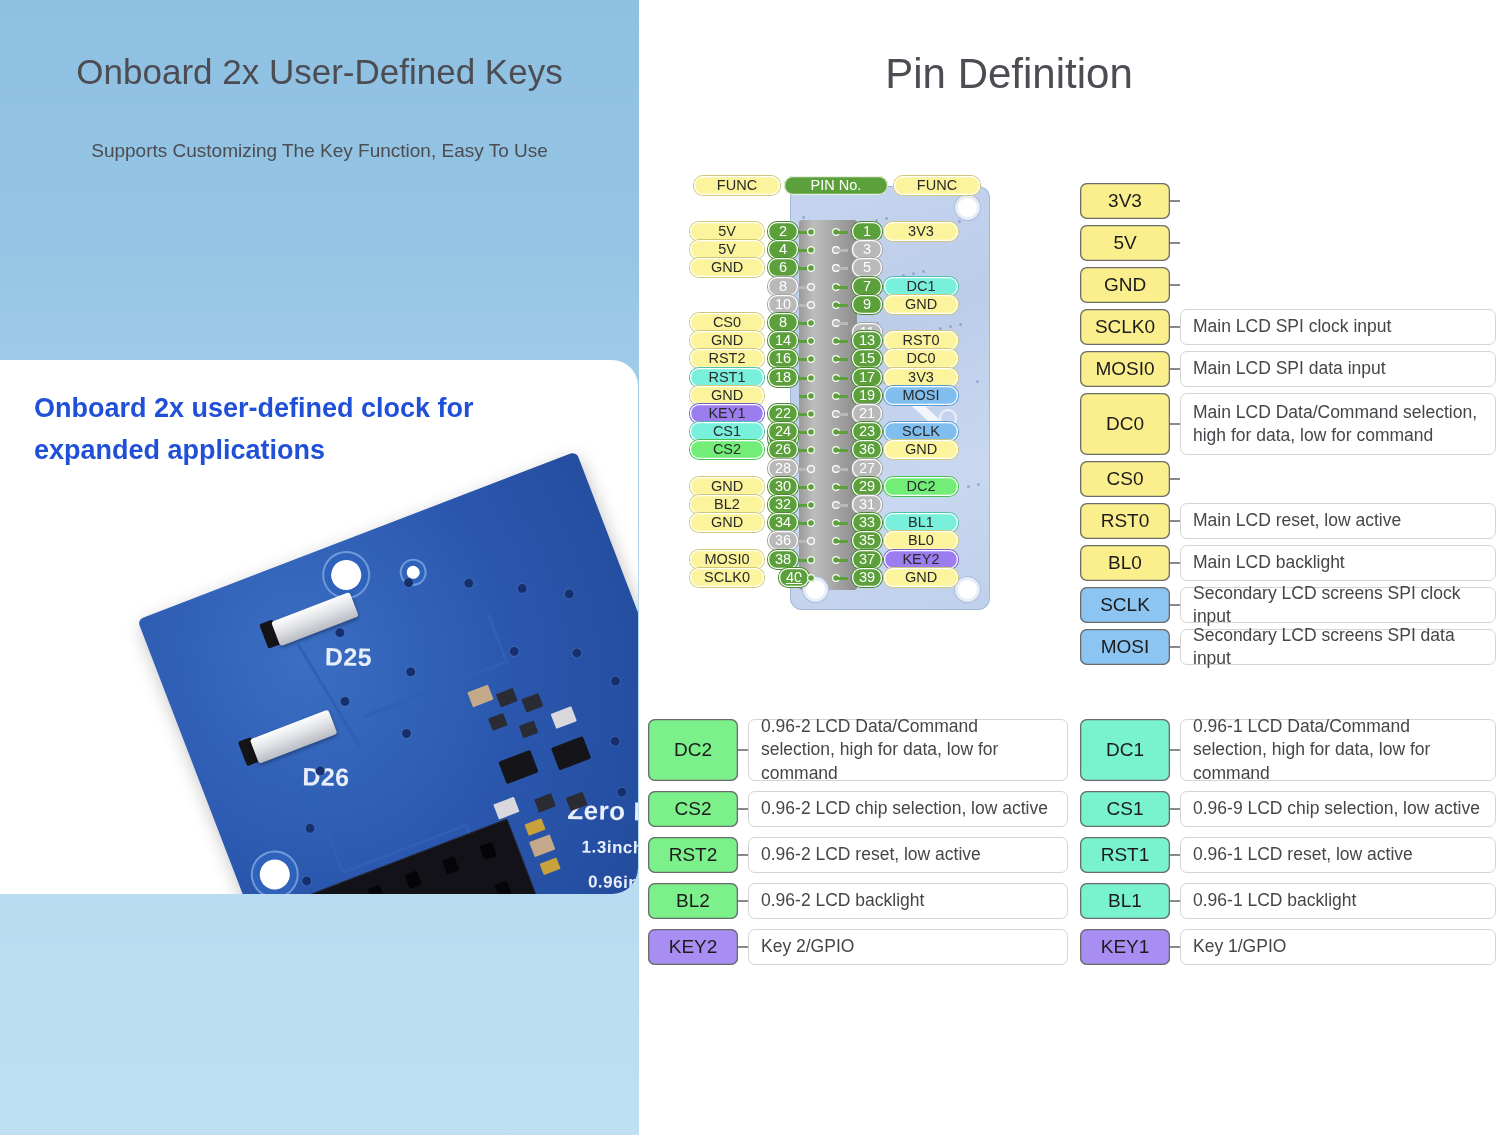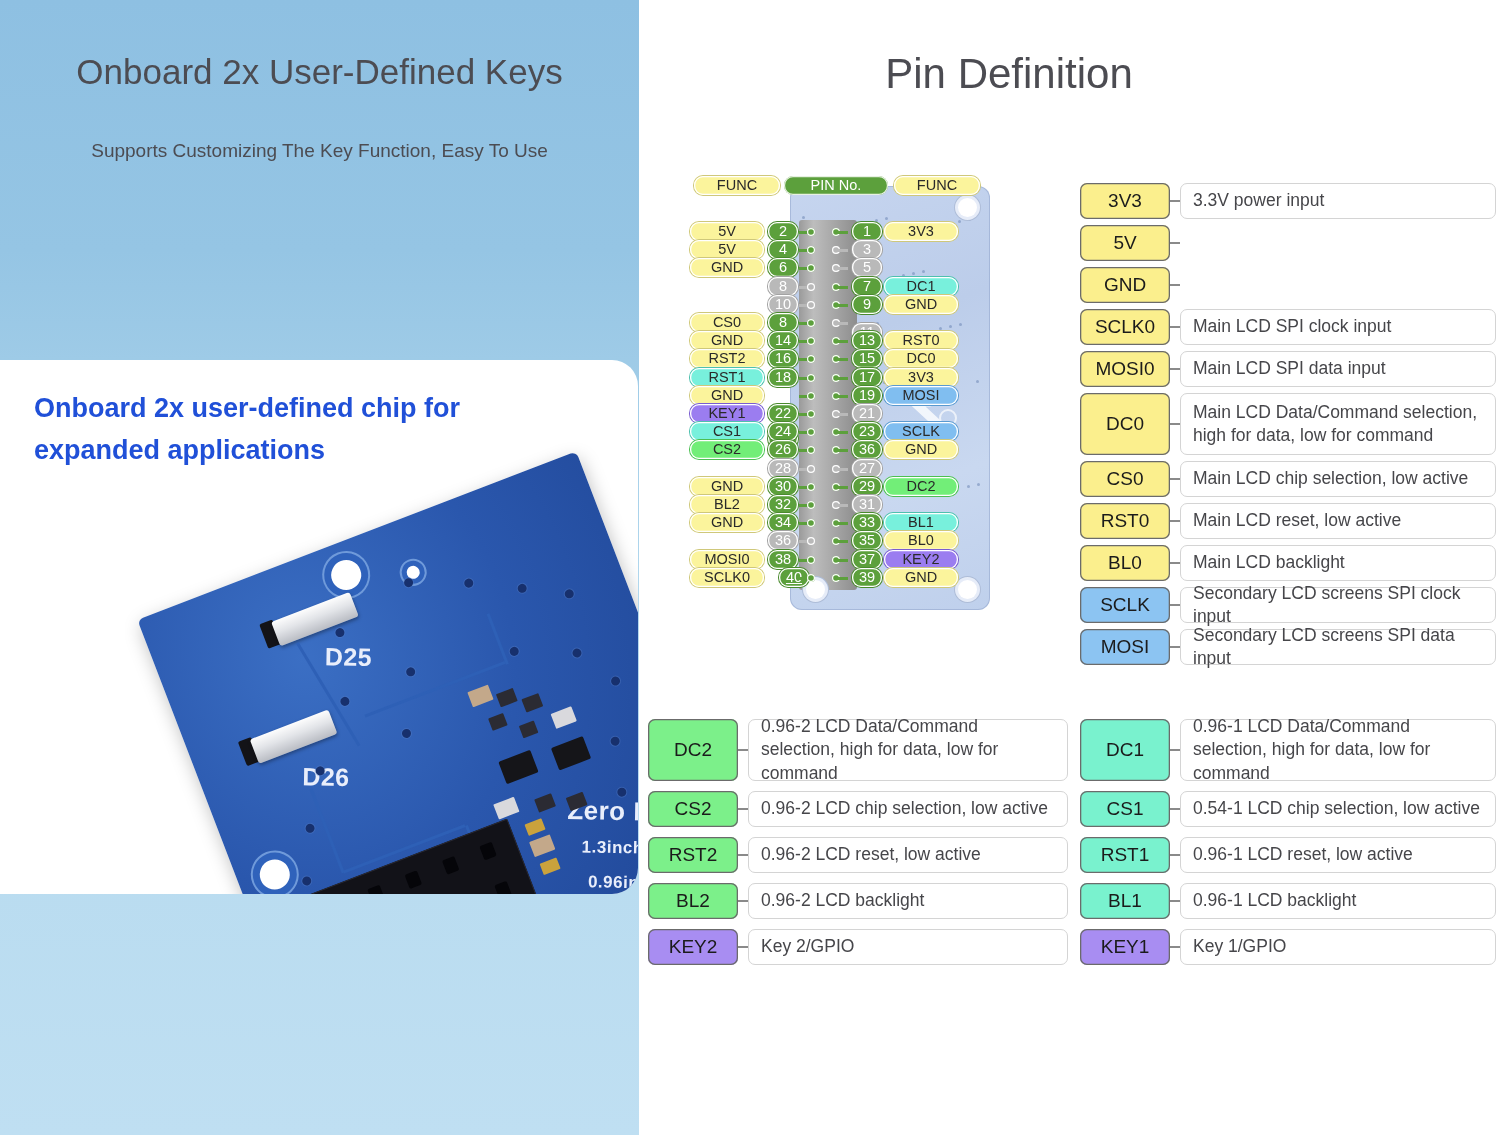--- a/index.html
+++ b/index.html
@@ -252,21 +252,21 @@
 
           <div class="hdr-pinhole" style="left:238px; top:376px;"></div>
 
           <div class="smd" style="left:288px;top:330px;width:18px;height:12px;background:#caa23c;"></div>
           <div class="smd" style="left:288px;top:372px;width:18px;height:12px;background:#caa23c;"></div>
 
         </div>
       </div>
     </div>
 
-    <div id="photo-caption">Onboard 2x user-defined chip for expanded applications</div>
+    <div id="photo-caption">Onboard 2x user-defined clock for expanded applications</div>
   </div>
 </div>
 
 <div id="right-panel">
   <div id="pin-def-title">Pin Definition</div>
 </div>
 
 <div id="pin-diagram">
   <div class="board-bg">
       <div class="board-dot" style="left: 12px; top: 30px;"></div>
@@ -603,21 +603,20 @@
         <div class="chip num" style="left:166px;top:0;">39</div>
         <div class="chip func f-yel" style="left:198px;top:0;">GND</div>
       </div>
     </div>
 </div>
 
 <div id="def-main" style="position: absolute; left: 1080px; top: 183px; width: 416px;">
     <div class="def-row" style="left: 0px; top: 0px; width: 416px; height: 36px;">
       <div class="def-tag yel" style="width:90px">3V3</div>
       <div class="def-connector"></div>
-      <div class="def-desc">3.3V power input</div>
     </div>
     <div class="def-row" style="left: 0px; top: 42px; width: 416px; height: 36px;">
       <div class="def-tag yel" style="width:90px">5V</div>
       <div class="def-connector"></div>
     </div>
     <div class="def-row" style="left: 0px; top: 84px; width: 416px; height: 36px;">
       <div class="def-tag yel" style="width:90px">GND</div>
       <div class="def-connector"></div>
     </div>
     <div class="def-row" style="left: 0px; top: 126px; width: 416px; height: 36px;">
@@ -631,21 +630,20 @@
       <div class="def-desc">Main LCD SPI data input</div>
     </div>
     <div class="def-row" style="left: 0px; top: 210px; width: 416px; height: 62px;">
       <div class="def-tag yel" style="width:90px">DC0</div>
       <div class="def-connector"></div>
       <div class="def-desc">Main LCD Data/Command selection, high for data, low for command</div>
     </div>
     <div class="def-row" style="left: 0px; top: 278px; width: 416px; height: 36px;">
       <div class="def-tag yel" style="width:90px">CS0</div>
       <div class="def-connector"></div>
-      <div class="def-desc">Main LCD chip selection, low active</div>
     </div>
     <div class="def-row" style="left: 0px; top: 320px; width: 416px; height: 36px;">
       <div class="def-tag yel" style="width:90px">RST0</div>
       <div class="def-connector"></div>
       <div class="def-desc">Main LCD reset, low active</div>
     </div>
     <div class="def-row" style="left: 0px; top: 362px; width: 416px; height: 36px;">
       <div class="def-tag yel" style="width:90px">BL0</div>
       <div class="def-connector"></div>
       <div class="def-desc">Main LCD backlight</div>
@@ -690,21 +688,21 @@
   </div>
 <div id="def-lcd1" style="position: absolute; left: 1080px; top: 719px; width: 416px;">
     <div class="def-row" style="left: 0px; top: 0px; width: 416px; height: 62px;">
       <div class="def-tag cyan" style="width:90px">DC1</div>
       <div class="def-connector"></div>
       <div class="def-desc">0.96-1 LCD Data/Command selection, high for data, low for command</div>
     </div>
     <div class="def-row" style="left: 0px; top: 72px; width: 416px; height: 36px;">
       <div class="def-tag cyan" style="width:90px">CS1</div>
       <div class="def-connector"></div>
-      <div class="def-desc">0.54-1 LCD chip selection, low active</div>
+      <div class="def-desc">0.96-9 LCD chip selection, low active</div>
     </div>
     <div class="def-row" style="left: 0px; top: 118px; width: 416px; height: 36px;">
       <div class="def-tag cyan" style="width:90px">RST1</div>
       <div class="def-connector"></div>
       <div class="def-desc">0.96-1 LCD reset, low active</div>
     </div>
     <div class="def-row" style="left: 0px; top: 164px; width: 416px; height: 36px;">
       <div class="def-tag cyan" style="width:90px">BL1</div>
       <div class="def-connector"></div>
       <div class="def-desc">0.96-1 LCD backlight</div>

